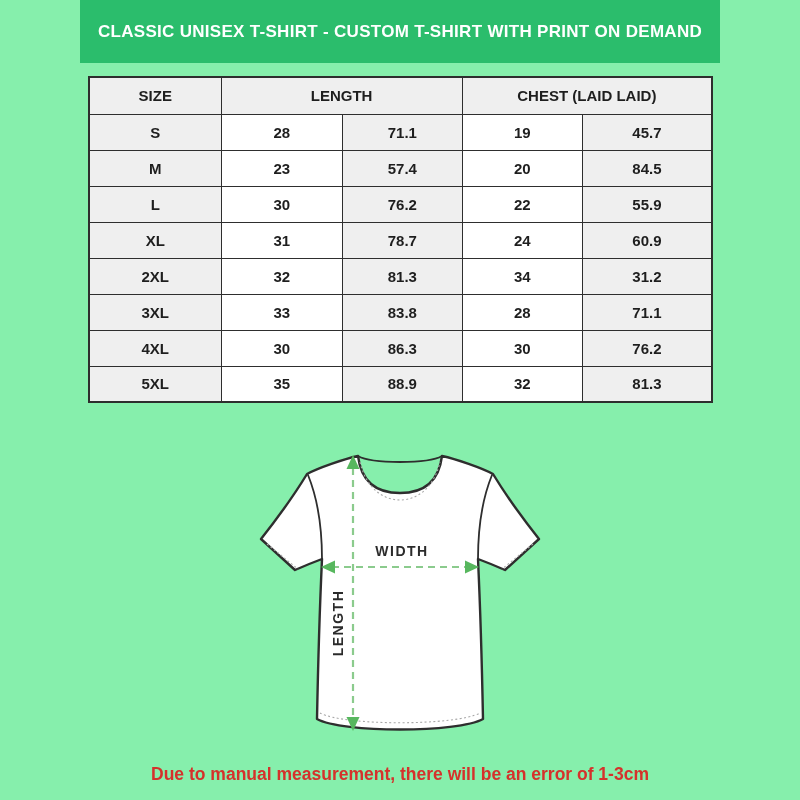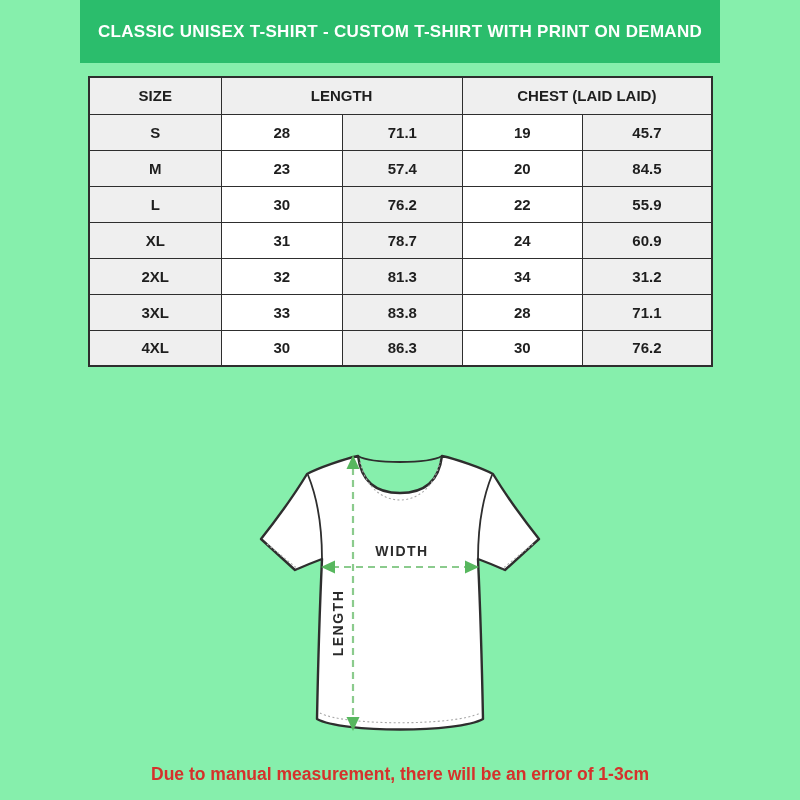--- a/index.html
+++ b/index.html
@@ -137,20 +137,27 @@
     </tr>
 
     <tr>
       <td class="c-gray">4XL</td>
       <td class="c-white">30</td>
       <td class="c-gray">86.3</td>
       <td class="c-white">30</td>
       <td class="c-gray">76.2</td>
     </tr>
 
+    <tr>
+      <td class="c-gray">5XL</td>
+      <td class="c-white">35</td>
+      <td class="c-gray">88.9</td>
+      <td class="c-white">32</td>
+      <td class="c-gray">81.3</td>
+    </tr>
   </tbody>
   </table>
 
   <svg class="diagram" viewBox="0 0 304 300">
 
     <path class="shirt-line" d="M110,14
          C96,17 70,26 59,32
          C45,55 28,78 13,97
          L47,128
          C56,124 66,120 74,117

